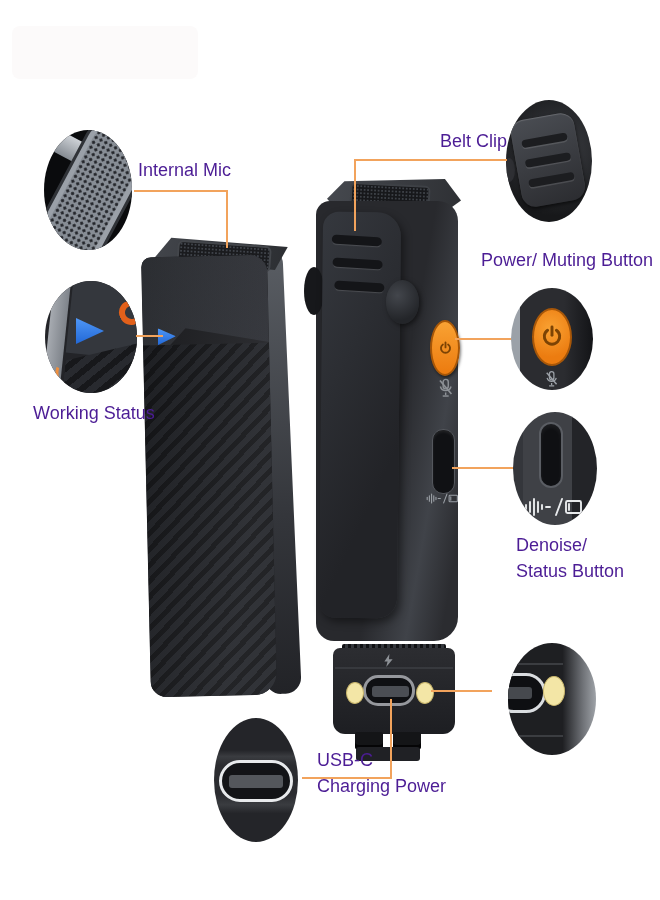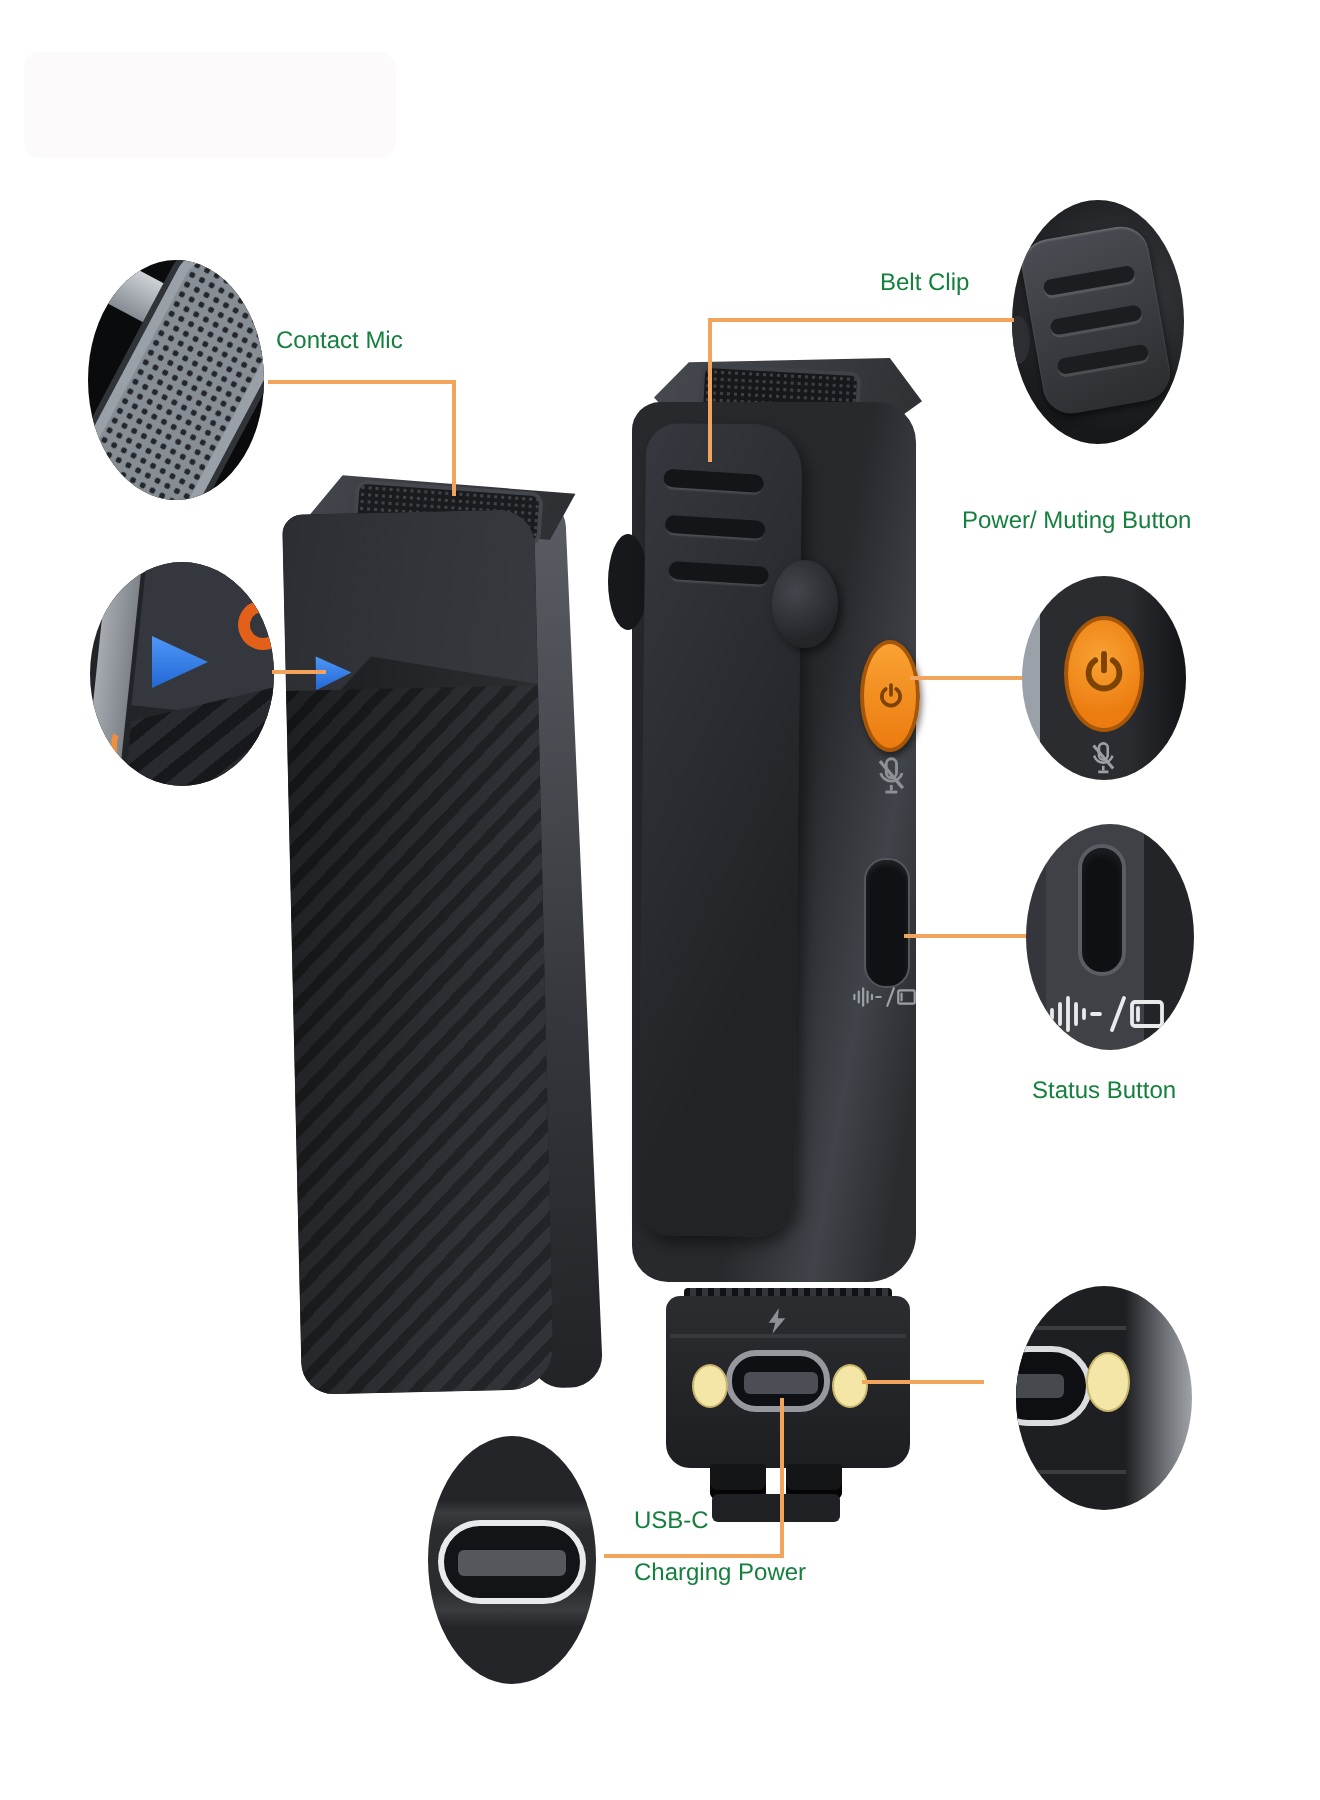--- a/index.html
+++ b/index.html
@@ -1,21 +1,21 @@
 <!DOCTYPE html>
 <html><head>
 <meta charset="utf-8">
 <style>
   html,body{margin:0;padding:0;background:#fff;}
   .stage{position:relative;width:660px;height:900px;background:#ffffff;overflow:hidden;
          font-family:"Liberation Sans",sans-serif;}
   .abs{position:absolute;}
 
   
-  .lbl{position:absolute;color:#15803d;font-size:12px;line-height:26px;white-space:nowrap;}
+  .lbl{position:absolute;color:#4c1d95;font-size:18px;line-height:26px;white-space:nowrap;}
 
   
   .ln{position:absolute;background:#f2a35c;}
 
   
   .co{position:absolute;border-radius:50%;overflow:hidden;}
   .co > *{position:absolute;}
 
   
   .tx-side{left:256px;top:248px;width:36px;height:446px;border-radius:16px;
@@ -281,26 +281,28 @@
   <div class="ln" style="left:226px;top:190px;width:2px;height:58px;"></div>
   <div class="ln" style="left:136px;top:335px;width:27px;height:2px;"></div>
   <div class="ln" style="left:354px;top:159px;width:153px;height:2px;"></div>
   <div class="ln" style="left:354px;top:159px;width:2px;height:72px;"></div>
   <div class="ln" style="left:455px;top:338px;width:56px;height:2px;"></div>
   <div class="ln" style="left:452px;top:467px;width:61px;height:2px;"></div>
   <div class="ln" style="left:431px;top:690px;width:61px;height:2px;"></div>
   <div class="ln" style="left:390px;top:699px;width:2px;height:80px;"></div>
   <div class="ln" style="left:302px;top:777px;width:90px;height:2px;"></div>
 
-  <div class="lbl" style="left:138px;top:157px;">Contact Mic</div>
+  <div class="lbl" style="left:138px;top:157px;">Internal Mic</div>
   <div class="lbl" style="left:440px;top:128px;">Belt Clip</div>
   <div class="lbl" style="left:481px;top:247px;">Power/ Muting Button</div>
   <div class="lbl" style="left:33px;top:400px;">
+    <div>Working Status</div>
   </div>
   <div class="lbl" style="left:516px;top:532px;">
+    <div>Denoise/</div>
     <div>Status Button</div>
   </div>
   <div class="lbl" style="left:317px;top:747px;">
     <div>USB-C</div>
     <div>Charging Power</div>
   </div>
 
 </div>
 
 </body></html>

